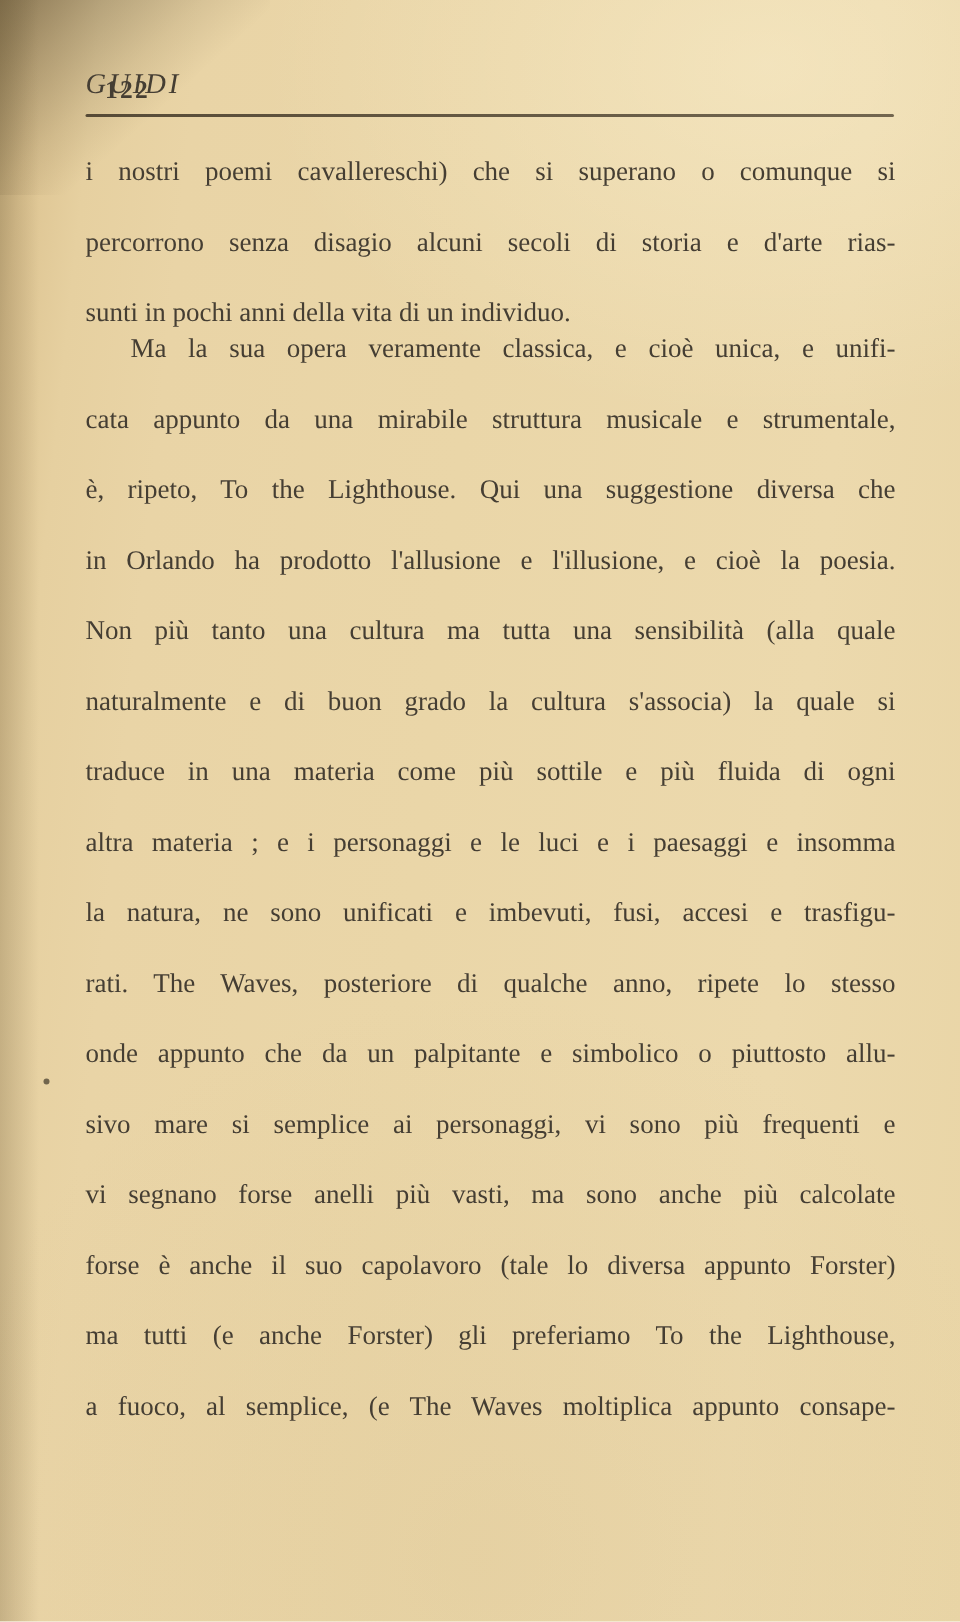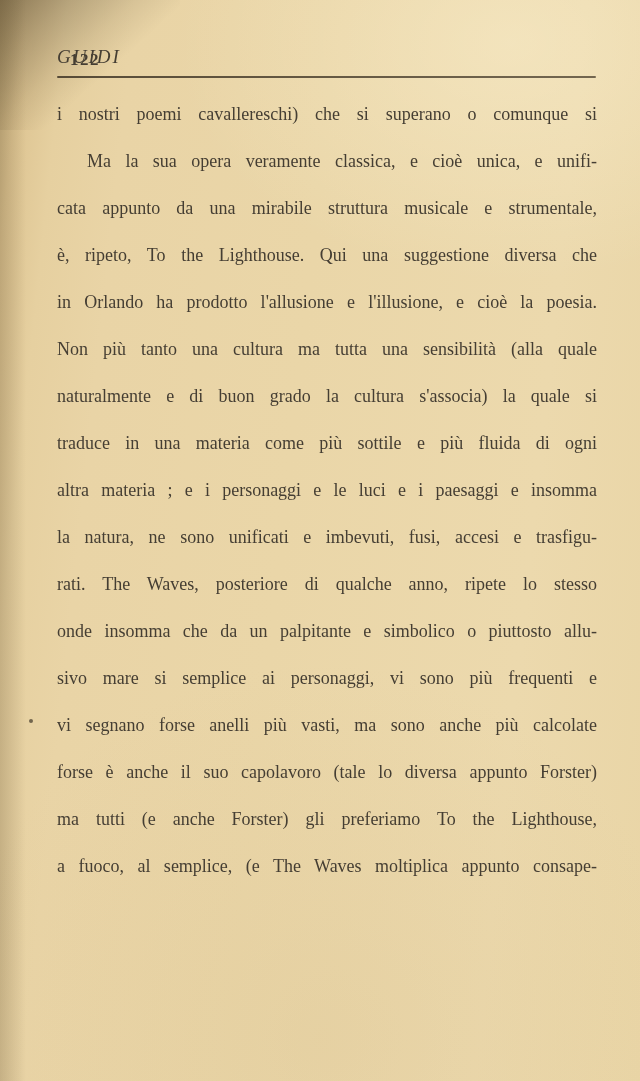--- a/index.html
+++ b/index.html
@@ -63,33 +63,35 @@
 <body>
 
 <div id="page" style="--ink: #453e33;">
   <div class="page-number">122</div>
   <div class="running-head">GUIDI</div>
   <div class="head-rule"></div>
   <div class="margin-dot"></div>
   <div class="body-block">
       <div>
         <div class="line just"><span>i nostri poemi cavallereschi) che si superano o comunque si</span></div>
+        <div class="line just"><span>percorrono senza disagio alcuni secoli di storia e d'arte rias-</span></div>
+        <div class="line"><span>sunti in pochi anni della vita di un individuo.</span></div>
       </div>
       <div>
         <div class="line just indent"><span>Ma la sua opera veramente classica, e cioè unica, e unifi-</span></div>
         <div class="line just"><span>cata appunto da una mirabile struttura musicale e strumentale,</span></div>
         <div class="line just"><span>è, ripeto, </span><span class="it">To the Lighthouse</span><span>. Qui una suggestione diversa che</span></div>
         <div class="line just"><span>in </span><span class="it">Orlando</span><span> ha prodotto l'allusione e l'illusione, e cioè la poesia.</span></div>
         <div class="line just"><span>Non più tanto una cultura ma tutta una sensibilità (alla quale</span></div>
         <div class="line just"><span>naturalmente e di buon grado la cultura s'associa) la quale si</span></div>
         <div class="line just"><span>traduce in una materia come più sottile e più fluida di ogni</span></div>
         <div class="line just"><span>altra materia ; e i personaggi e le luci e i paesaggi e insomma</span></div>
         <div class="line just"><span>la natura, ne sono unificati e imbevuti, fusi, accesi e trasfigu-</span></div>
         <div class="line just"><span>rati. </span><span class="it">The Waves,</span><span> posteriore di qualche anno, ripete lo stesso</span></div>
-        <div class="line just"><span>onde insomma che da un palpitante e simbolico o piuttosto allu-</span></div>
+        <div class="line just"><span>onde appunto che da un palpitante e simbolico o piuttosto allu-</span></div>
         <div class="line just"><span>sivo mare si semplice ai personaggi, vi sono più frequenti e</span></div>
         <div class="line just"><span>vi segnano forse anelli più vasti, ma sono anche più calcolate</span></div>
         <div class="line just"><span>forse è anche il suo capolavoro (tale lo diversa appunto Forster)</span></div>
         <div class="line just"><span>ma tutti (e anche Forster) gli preferiamo </span><span class="it">To the Lighthouse,</span></div>
         <div class="line just"><span>a fuoco, al semplice, (e </span><span class="it">The Waves</span><span> moltiplica appunto consape-</span></div>
       </div>
     </div>
 </div>
 
 </body></html>

